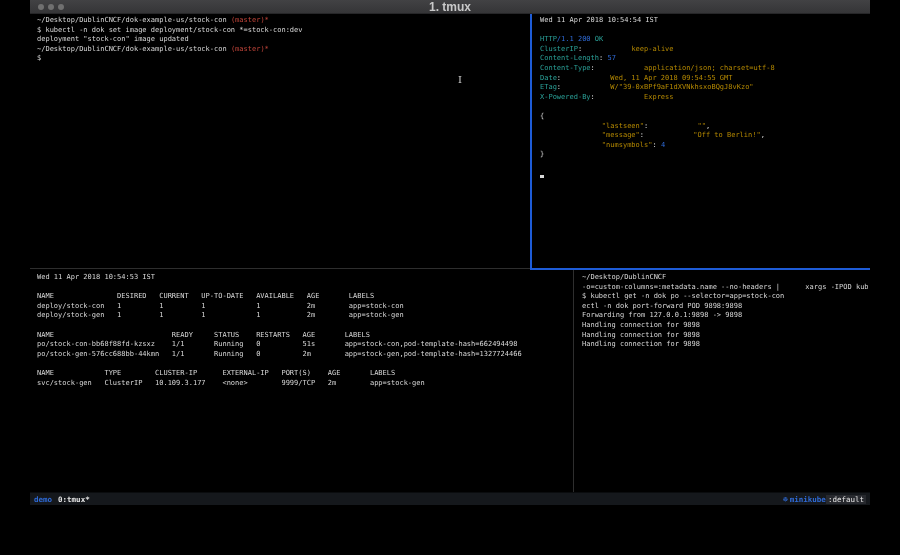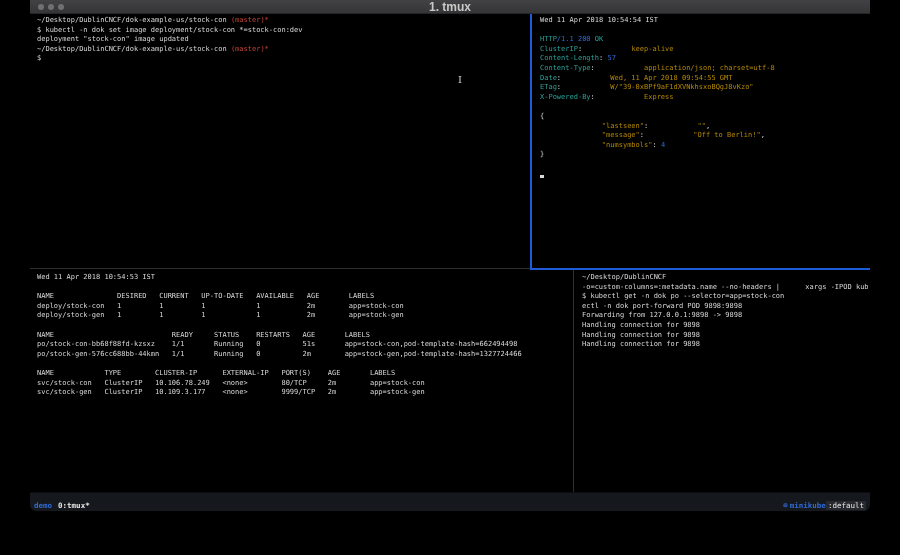--- a/index.html
+++ b/index.html
@@ -47,21 +47,21 @@
   .c-blue   { color:var(--blue); }
   .c-cursor { box-shadow:inset 0 -3px 0 var(--fg); color:transparent; }
 
   
   .ibeam { position:absolute; left:428px; top:60px; width:8px; height:12px;
            font-family:"DejaVu Serif", serif; font-size:10px; color:#cfcfcf;
            text-shadow:0 0 1px #000; }
 
   
   .statusbar { height:13px; background:#15181c; display:flex; align-items:center;
-               justify-content:space-between; font-size:7.5px; padding:12px 4px;
+               justify-content:space-between; font-size:7.5px; padding:0 4px;
                border-top:1px solid #0a0c0e; }
   .sb-left  { display:flex; gap:6px; align-items:center; }
   .sb-session { color:var(--blue); font-weight:bold; }
   .sb-window  { color:#e6e6e6; font-weight:bold; }
   .sb-right { display:flex; align-items:center; }
   .sb-helm  { color:var(--blue); margin-right:2px; font-size:8px; }
   .sb-context { color:var(--blue); font-weight:bold; }
   .sb-namespace { color:#e6e6e6; background:#27292e; padding:0 2px; }
 
   .window-footer { height:6px; background:#000; }
@@ -112,21 +112,20 @@
         <div class="line"></div>
         <div class="line"><span class="c-fg">NAME               DESIRED   CURRENT   UP-TO-DATE   AVAILABLE   AGE       LABELS</span></div>
         <div class="line"><span class="c-fg">deploy/stock-con   1         1         1            1           2m        app=stock-con</span></div>
         <div class="line"><span class="c-fg">deploy/stock-gen   1         1         1            1           2m        app=stock-gen</span></div>
         <div class="line"></div>
         <div class="line"><span class="c-fg">NAME                            READY     STATUS    RESTARTS   AGE       LABELS</span></div>
         <div class="line"><span class="c-fg">po/stock-con-bb68f88fd-kzsxz    1/1       Running   0          51s       app=stock-con,pod-template-hash=662494498</span></div>
         <div class="line"><span class="c-fg">po/stock-gen-576cc688bb-44kmn   1/1       Running   0          2m        app=stock-gen,pod-template-hash=1327724466</span></div>
         <div class="line"></div>
         <div class="line"><span class="c-fg">NAME            TYPE        CLUSTER-IP      EXTERNAL-IP   PORT(S)    AGE       LABELS</span></div>
-        <div class="line"><span class="c-fg">svc/stock-con   ClusterIP   10.106.78.249   &lt;none&gt;        80/TCP     2m        app=stock-con</span></div>
         <div class="line"><span class="c-fg">svc/stock-gen   ClusterIP   10.109.3.177    &lt;none&gt;        9999/TCP   2m        app=stock-gen</span></div>
       </div>
     <div class="pane" id="pane-br">
         <div class="line"><span class="c-fg">~/Desktop/DublinCNCF</span></div>
         <div class="line"><span class="c-fg">-o=custom-columns=:metadata.name --no-headers |      xargs -IPOD kub</span></div>
         <div class="line"><span class="c-fg">$ kubectl get -n dok po --selector=app=stock-con</span></div>
         <div class="line"><span class="c-fg">ectl -n dok port-forward POD 9898:9898</span></div>
         <div class="line"><span class="c-fg">Forwarding from 127.0.0.1:9898 -&gt; 9898</span></div>
         <div class="line"><span class="c-fg">Handling connection for 9898</span></div>
         <div class="line"><span class="c-fg">Handling connection for 9898</span></div>

